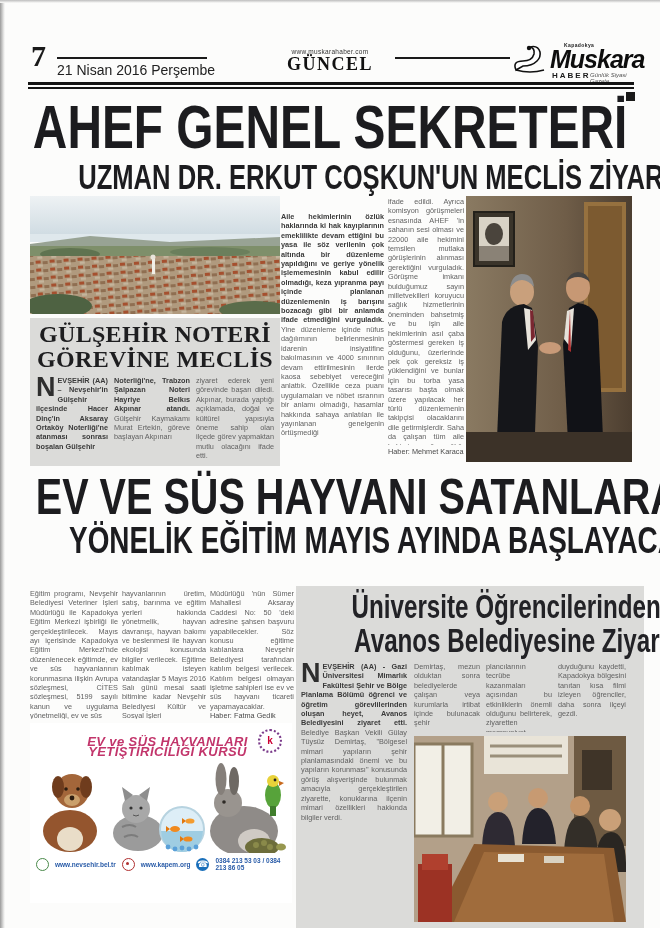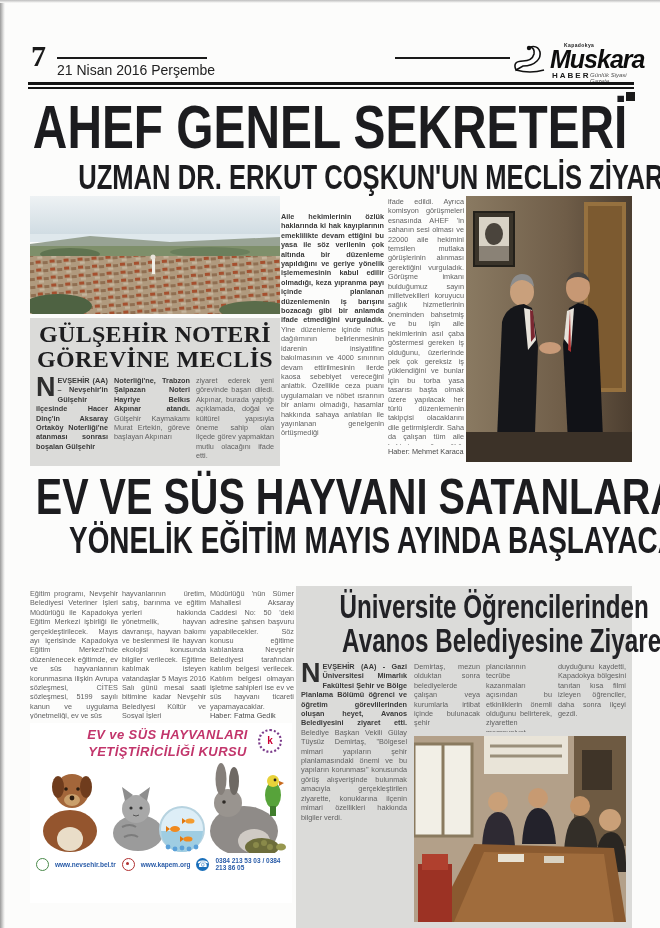--- a/index.html
+++ b/index.html
@@ -66,20 +66,24 @@
 </style>
 </head>
 <body>
 
 <div class="page">
 
   <div class="abs pagenum" style="left:31px;top:41px;">7</div>
   <div class="abs rule-thin" style="left:57px;top:57px;width:150px;"></div>
   <div class="abs dateline" style="left:57px;top:62px;">21 Nisan 2016 Perşembe</div>
 
+  <div class="abs center-head" style="left:220px;top:48px;width:220px;">
+    <div class="site-url">www.muskarahaber.com</div>
+    <div class="section-title">GÜNCEL</div>
+  </div>
   <div class="abs rule-thin" style="left:395px;top:57px;width:115px;"></div>
 
   <div class="abs" style="left:512px;top:42px;width:130px;height:40px;">
     <svg class="abs" style="left:0;top:2px;" width="38" height="32" viewBox="0 0 38 32">
       <path d="M4 26 q-4 -9 7 -9 q9 0 11 -7 q1 -6 -4 -7 q8 -2 10 5 q1 5 -3 9 q-5 5 -14 5 z" fill="#fff" stroke="#111" stroke-width="1.6"></path>
       <circle cx="17" cy="4" r="2.2" fill="#111"></circle>
       <path d="M4 26 q14 4 28 0" fill="none" stroke="#111" stroke-width="1.6"></path>
     </svg>
     <div class="abs masthead-top" style="left:52px;top:0;">Kapadokya</div>
     <div class="abs masthead-brand" style="left:38px;top:6px;">Muskara</div>
@@ -186,21 +190,21 @@
   </div>
   <div class="abs col" style="left:122px;top:589px;width:84px;height:130px;">
     <span>hayvanlarının üretim, satış, barınma ve eğitim yerleri hakkında yönetmelik, hayvan davranışı, hayvan bakımı ve beslenmesi ile hayvan ekolojisi konusunda bilgiler verilecek. Eğitime katılmak isteyen vatandaşlar 5 Mayıs 2016 Salı günü mesai saati bitimine kadar Nevşehir Belediyesi Kültür ve Sosyal İşleri</span>
   </div>
   <div class="abs col" style="left:210px;top:589px;width:84px;height:130px;">
     <span>Müdürlüğü 'nün Sümer Mahallesi Aksaray Caddesi No: 50 'deki adresine şahsen başvuru yapabilecekler. Söz konusu eğitime katılanlara Nevşehir Belediyesi tarafından katılım belgesi verilecek. Katılım belgesi olmayan işletme sahipleri ise ev ve süs hayvanı ticareti yapamayacaklar.</span><br>
     <span class="credit">Haber: Fatma Gedik</span>
   </div>
 
   <div class="abs ad" style="left:30px;top:723px;width:262px;height:180px;">
-    <div class="abs ad-title" style="left:55px;top:4px;width:165px;text-align:center;">EV ve SÜS HAYVANLARI</div>
+    <div class="abs ad-title" style="left:55px;top:11px;width:165px;text-align:center;">EV ve SÜS HAYVANLARI</div>
     <div class="abs ad-title" style="left:55px;top:21px;width:165px;">YETİŞTİRİCİLİĞİ KURSU</div>
     <div class="abs ad-emblem" style="left:228px;top:6px;">k</div>
 
     <svg class="abs" style="left:0;top:34px;" width="262" height="96" viewBox="0 0 262 96">
 
       <ellipse cx="40" cy="74" rx="27" ry="21" fill="#94552e"></ellipse>
       <ellipse cx="40" cy="82" rx="13" ry="12" fill="#e9ddc8"></ellipse>
       <circle cx="42" cy="34" r="17" fill="#a3663a"></circle>
       <ellipse cx="28" cy="30" rx="6" ry="11" fill="#6f3c1d"></ellipse>
       <ellipse cx="56" cy="30" rx="6" ry="11" fill="#6f3c1d"></ellipse>
@@ -259,21 +263,21 @@
     <div class="abs ad-footer" style="left:6px;top:134px;width:250px;">
       <span class="logo-dot muni-dot"></span>
       <span class="ad-link">www.nevsehir.bel.tr</span>
       <span class="logo-dot kapem-dot"></span>
       <span class="ad-link">www.kapem.org</span>
       <span class="logo-dot phone-dot">☎</span>
       <span class="ad-link">0384 213 53 03  /  0384 213 86 05</span>
     </div>
   </div>
 
-  <div class="abs graybox" style="left:296px;top:586px;width:336px;height:342px;">
+  <div class="abs graybox" style="left:296px;top:586px;width:336px;height:342px;padding-left:12px;">
     <div class="abs av-h" style="top:4px;"><span>Üniversite Öğrencilerinden</span></div>
     <div class="abs av-h" style="top:38px;"><span>Avanos Belediyesine Ziyaret</span></div>
 
     <div class="abs col" style="left:5px;top:76px;width:106px;height:208px;">
       <span class="dropcap">N</span><span class="bld">EVŞEHİR (AA) - Gazi Üniversitesi Mimarlık Fakültesi Şehir ve Bölge Planlama Bölümü öğrenci ve öğretim görevlilerinden oluşan heyet, Avanos Belediyesini ziyaret etti.</span> <span>Belediye Başkan Vekili Gülay Tüysüz Demirtaş, "Bölgesel mimari yapıların şehir planlamasındaki önemi ve bu yapıların korunması" konusunda görüş alışverişinde bulunmak amacıyla gerçekleştirilen ziyarette, konuklarına ilçenin mimari özellikleri hakkında bilgiler verdi.</span>
     </div>
     <div class="abs col" style="left:118px;top:76px;width:66px;height:70px;">
       <span>Demirtaş, mezun olduktan sonra belediyelerde çalışan veya kurumlarla irtibat içinde bulunacak şehir</span>
     </div>
     <div class="abs col" style="left:190px;top:76px;width:66px;height:70px;">

